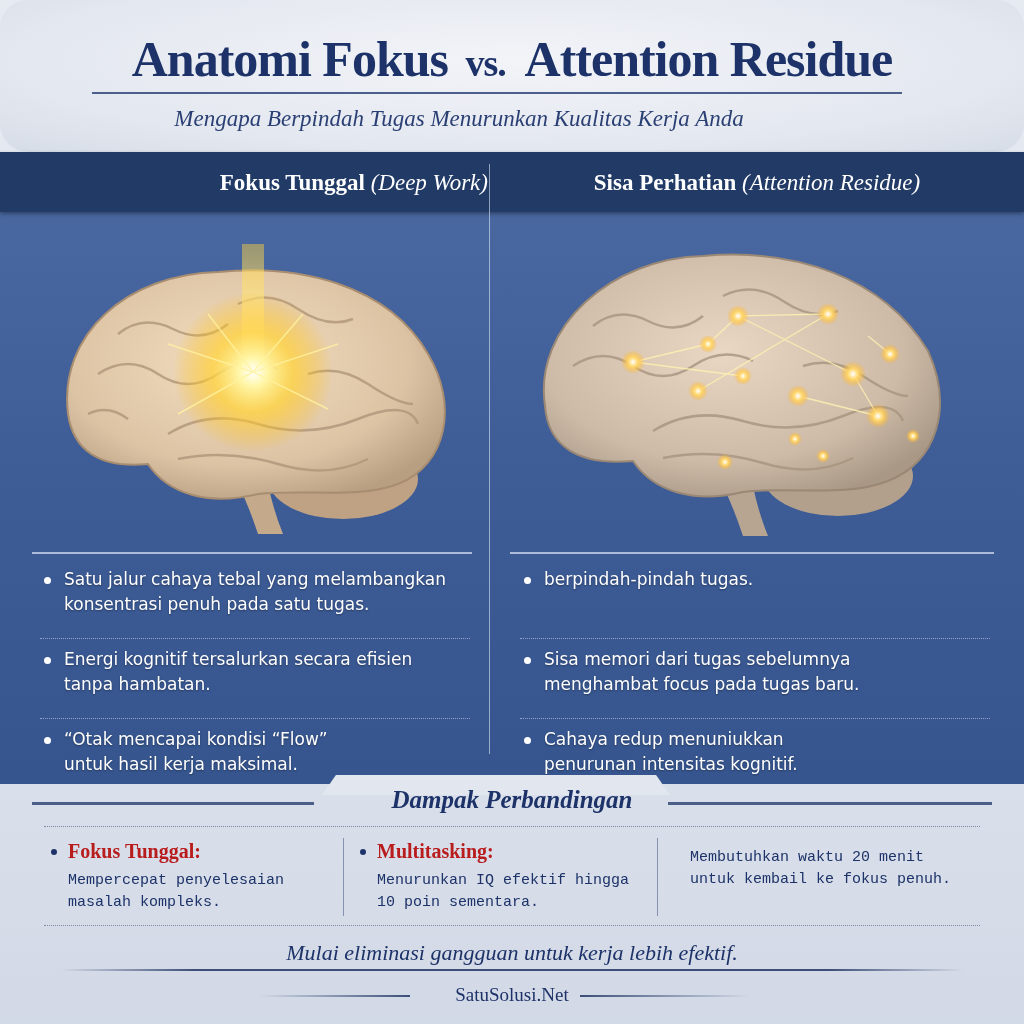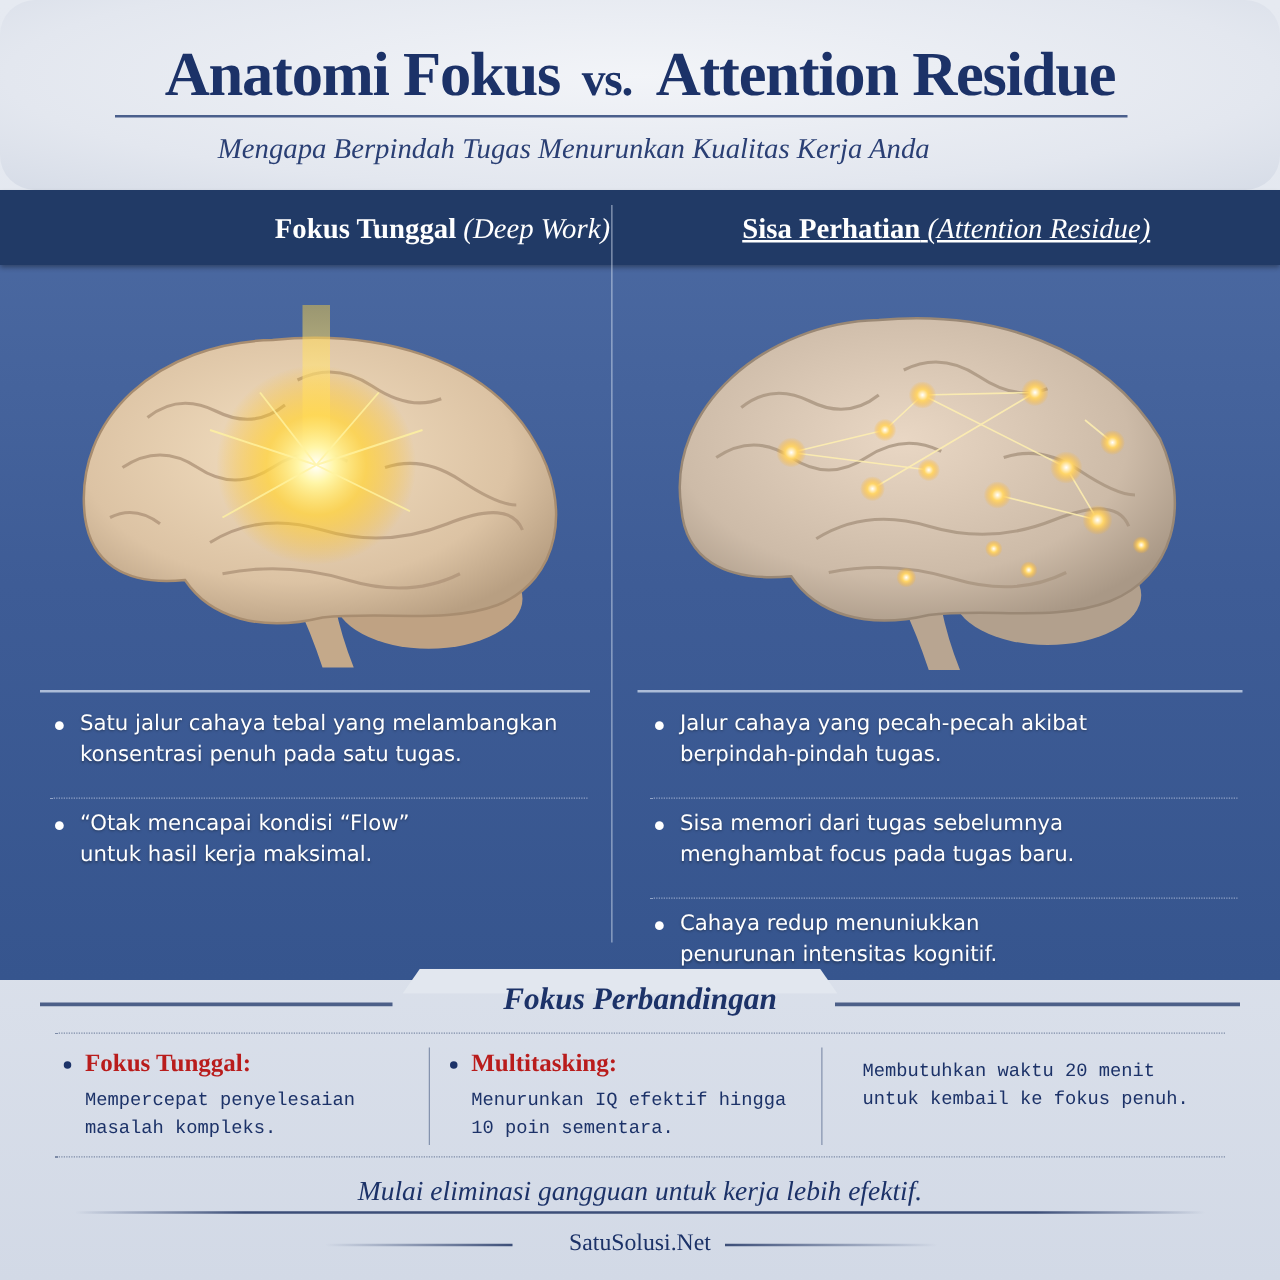--- a/index.html
+++ b/index.html
@@ -14,21 +14,21 @@
   .title { position: absolute; top: 30px; left: 0; width: 1024px; text-align: center; font-size: 50px; font-weight: bold; color: #1c3268; letter-spacing: -1px; }
   .title .vs { font-size: 38px; margin: 0 10px 0 6px; }
   .title-rule { position: absolute; top: 92px; left: 92px; width: 810px; height: 2px; background: #4a5f8c; }
   .subtitle { position: absolute; top: 106px; left: 0; width: 918px; text-align: center; font-size: 23px; font-style: italic; color: #2a3f74; }
 
   .panel { position: absolute; left: 0; top: 152px; width: 1024px; height: 632px; background: linear-gradient(180deg, #4c6aa2 0%, #3e5c96 50%, #36558e 100%); }
   .panel-head { position: absolute; left: 0; top: 0; width: 1024px; height: 60px; background: #213a66; box-shadow: 0 2px 4px rgba(0,0,0,0.35); }
   .panel-head .col-title { position: absolute; top: 18px; font-size: 23px; color: #fff; font-weight: bold; }
   .panel-head .col-title i { font-weight: normal; }
   .col-left-title { left: 0; width: 488px; text-align: right; }
-  .col-right-title { left: 490px; width: 534px; text-align: center; text-decoration: underline; }
+  .col-right-title { left: 490px; width: 534px; text-align: center; }
   .center-divider { position: absolute; left: 489px; top: 12px; width: 1px; height: 590px; background: rgba(220,230,245,0.6); }
 
   .brain { position: absolute; }
   .brain-left { left: 58px; top: 92px; width: 400px; height: 310px; }
   .brain-right { left: 533px; top: 84px; width: 420px; height: 320px; }
 
   .rule-under-img { position: absolute; top: 400px; height: 2px; background: rgba(220,230,245,0.7); }
   .rule-l { left: 32px; width: 440px; }
   .rule-r { left: 510px; width: 484px; }
 
@@ -185,46 +185,49 @@
   </svg>
 
   <div class="rule-under-img rule-l"></div>
   <div class="rule-under-img rule-r"></div>
 
   <ul class="bullets bullets-left">
     <li class="bullet sep">
       <span class="txt">Satu jalur cahaya tebal yang melambangkan</span>
       <span class="txt">konsentrasi penuh pada satu tugas.</span>
     </li>
+    <li class="bullet sep">
+      <span class="txt">Energi kognitif tersalurkan secara efisien</span>
+      <span class="txt">tanpa hambatan.</span>
+    </li>
     <li class="bullet">
       <span class="txt">“Otak mencapai kondisi “Flow”</span>
       <span class="txt">untuk hasil kerja maksimal.</span>
     </li>
   </ul>
 
   <ul class="bullets bullets-right">
     <li class="bullet sep">
-      <span class="txt">Jalur cahaya yang pecah-pecah akibat</span>
       <span class="txt">berpindah-pindah tugas.</span>
     </li>
     <li class="bullet sep">
       <span class="txt">Sisa memori dari tugas sebelumnya</span>
       <span class="txt">menghambat focus pada tugas baru.</span>
     </li>
     <li class="bullet">
       <span class="txt">Cahaya redup menuniukkan</span>
       <span class="txt">penurunan intensitas kognitif.</span>
     </li>
   </ul>
 </div>
 
 <div class="impact-tab"></div>
 <div class="impact-rule l"></div>
 <div class="impact-rule r"></div>
-<div class="impact-title">Fokus Perbandingan</div>
+<div class="impact-title">Dampak Perbandingan</div>
 <div class="dotted" style="top:826px"></div>
 
 <div class="impact-col ic1">
   <div class="head">Fokus Tunggal:</div>
   <div class="desc">
     <div>Mempercepat penyelesaian</div>
     <div>masalah kompleks.</div>
   </div>
 </div>
 <div class="vline" style="left:343px"></div>

